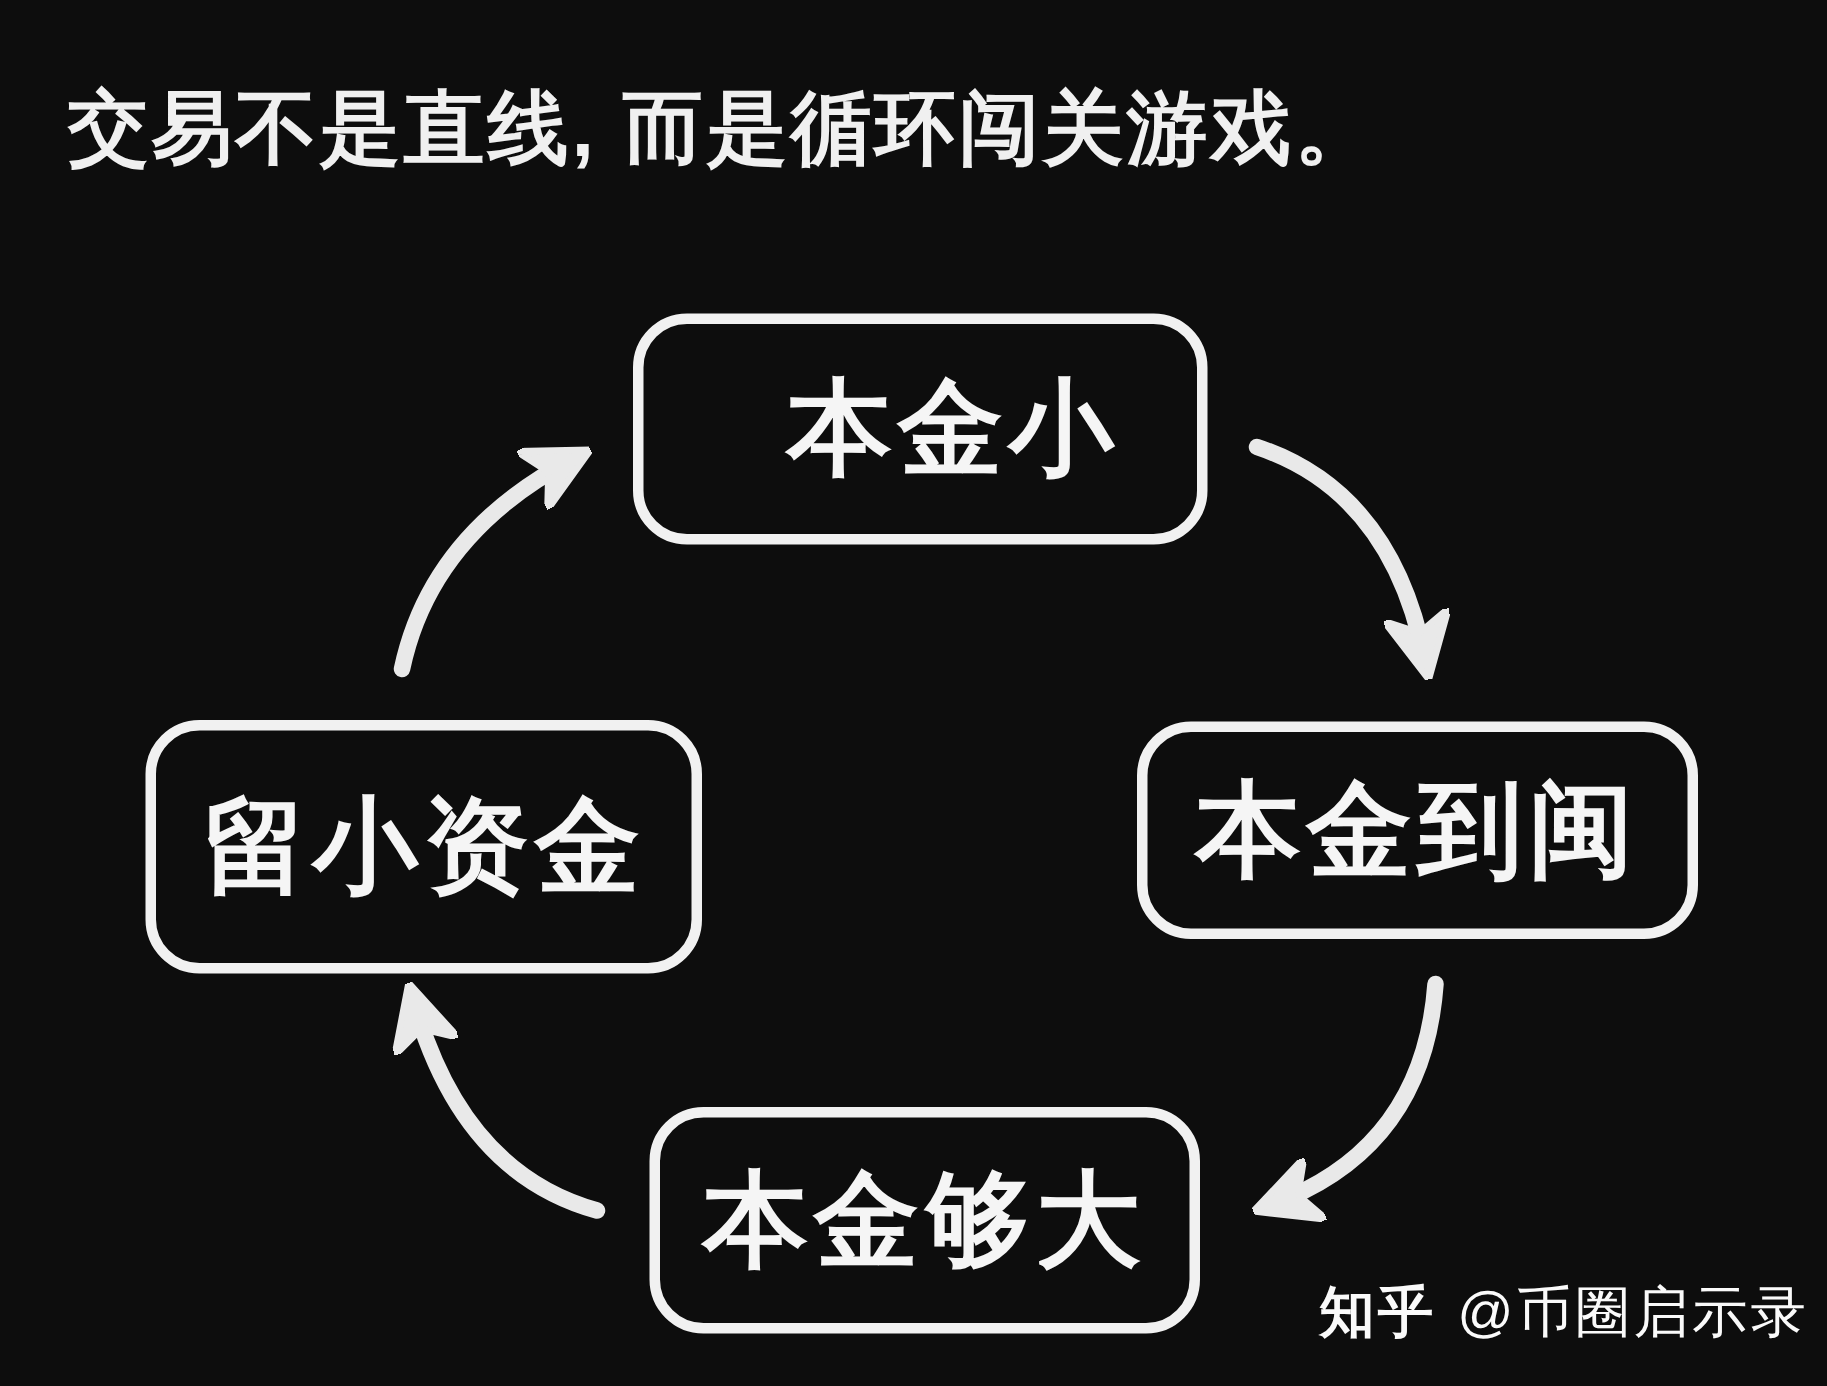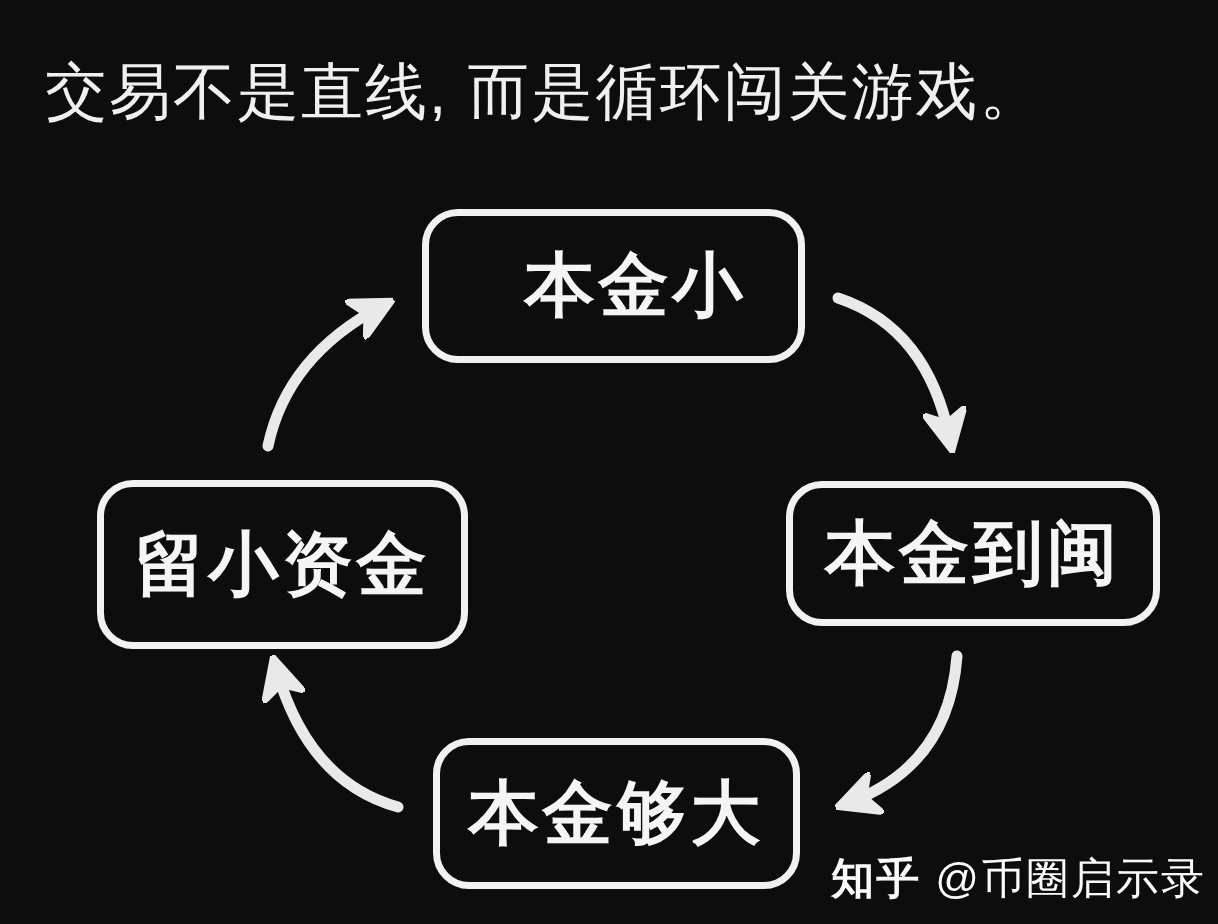--- a/index.html
+++ b/index.html
@@ -12,22 +12,22 @@
     width: 1218px;
     height: 924px;
     background: #0d0d0d;
     overflow: hidden;
     font-family: "Liberation Sans", "DejaVu Sans", sans-serif;
   }
   .title {
     position: absolute;
     left: 45px;
     top: 50px;
-    font-size: 62px;
-    font-weight: 400;
+    font-size: 54px;
+    font-weight: 700;
     letter-spacing: 2px;
     color: #f0f0f0;
     white-space: nowrap;
   }
   .arrow-layer {
     position: absolute;
     left: 0;
     top: 0;
     width: 1218px;
     height: 924px;
@@ -41,28 +41,28 @@
     display: flex;
     align-items: center;
     justify-content: center;
     color: #f5f5f5;
     font-size: 70px;
     font-weight: 700;
     letter-spacing: 4px;
     white-space: nowrap;
   }
   .node-top    { left: 422px; top: 209px; width: 383px; height: 154px; padding-left: 44px; }
-  .node-right  { left: 758px; top: 481px; width: 374px; height: 145px; margin-left: 28px; }
+  .node-right  { left: 758px; top: 481px; width: 374px; height: 145px; }
   .node-bottom { left: 433px; top: 738px; width: 367px; height: 151px; }
   .node-left   { left:  97px; top: 480px; width: 371px; height: 169px; }
   .watermark {
     position: absolute;
     right: 12px;
     top: 850px;
-    font-size: 43px;
+    font-size: 37px;
     font-weight: 500;
     color: #fafafa;
     letter-spacing: 2px;
     white-space: nowrap;
   }
   .watermark .platform { margin-right: 14px; font-weight: 700; }
 </style>
 </head>
 <body>
 

